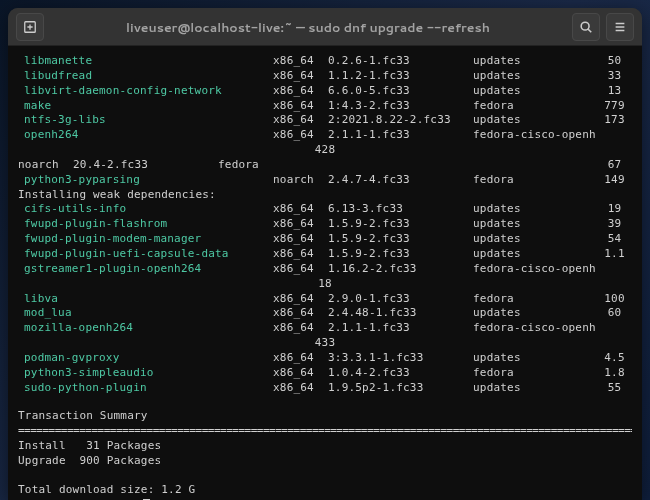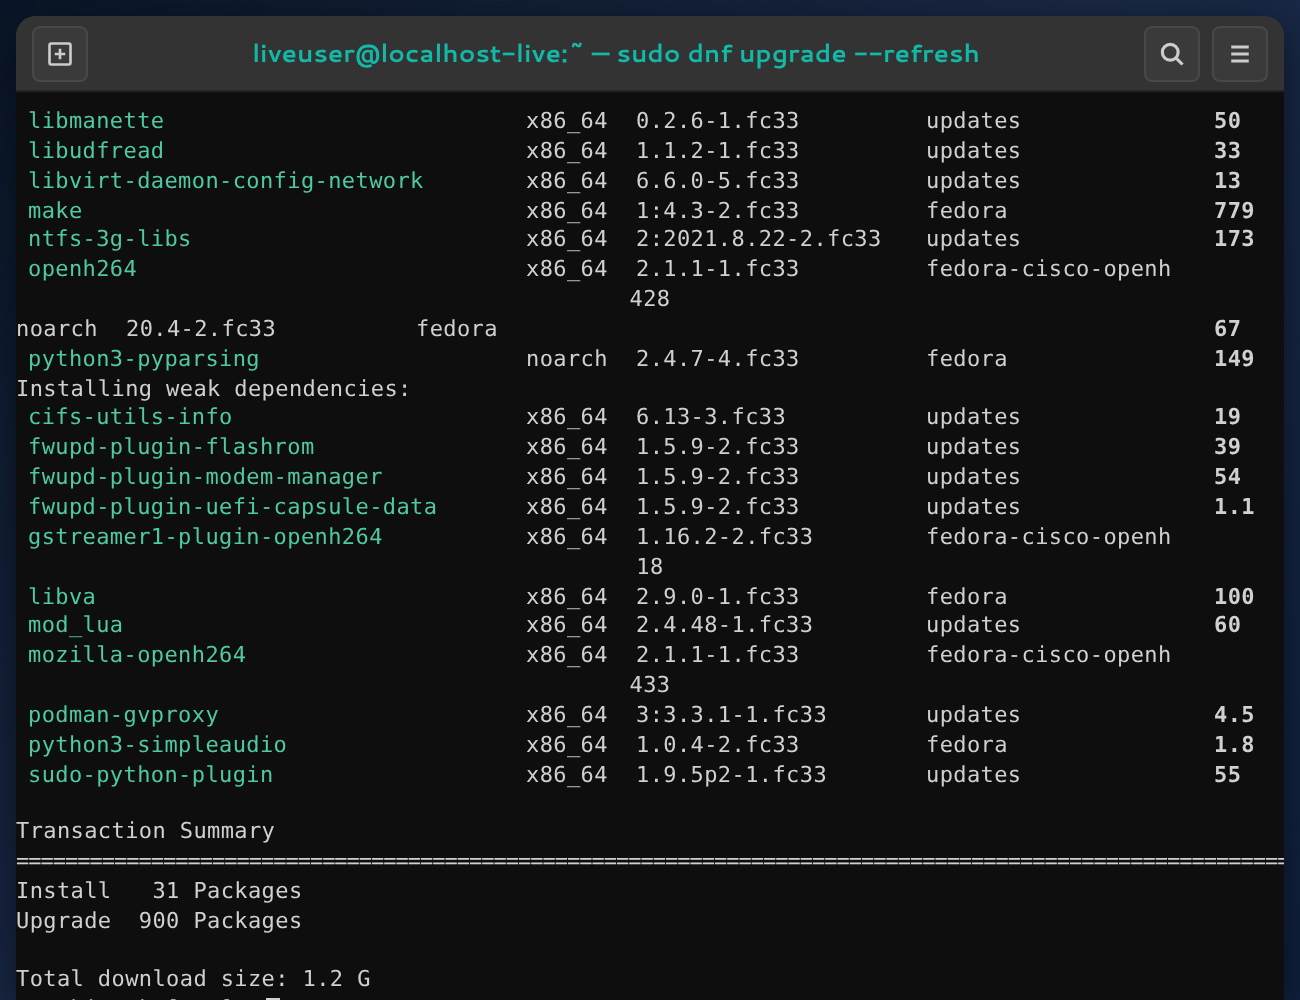--- a/index.html
+++ b/index.html
@@ -43,34 +43,34 @@
       border-radius: 4px;
       display: flex;
       align-items: center;
       justify-content: center;
       color: #ccc;
       cursor: pointer;
     }
     .titlebar-title {
       flex: 1;
       text-align: center;
-      color: #14b8a6;
+      color: #a3a3a3;
       font-family: "Cantarell", "Segoe UI", sans-serif;
       font-size: 12.5px;
       font-weight: 600;
     }
     .titlebar-right {
       display: flex;
       gap: 6px;
     }
     .terminal-body {
       background: #0e0e0e;
       color: #d0d0d0;
       height: calc(100% - 38px);
-      padding: 8px 0;
+      padding: 8px 10px;
       overflow: hidden;
       line-height: 1.35;
       font-size: 11px;
       letter-spacing: 0.2px;
     }
     .pkg-row {
       display: flex;
       white-space: pre;
     }
     .pkg-name {
@@ -84,24 +84,23 @@
       flex-shrink: 0;
     }
     .pkg-ver {
       width: 145px;
       flex-shrink: 0;
     }
     .pkg-repo {
       flex: 1;
     }
     .pkg-size {
-      text-align: left;
+      text-align: center;
       width: 35px;
       flex-shrink: 0;
-      font-weight: bold;
     }
     .blank-row { height: 14px; }
     .section-header {
       color: #d0d0d0;
       padding-left: 0;
     }
     .divider {
       color: #d0d0d0;
       white-space: nowrap;
       overflow: hidden;

